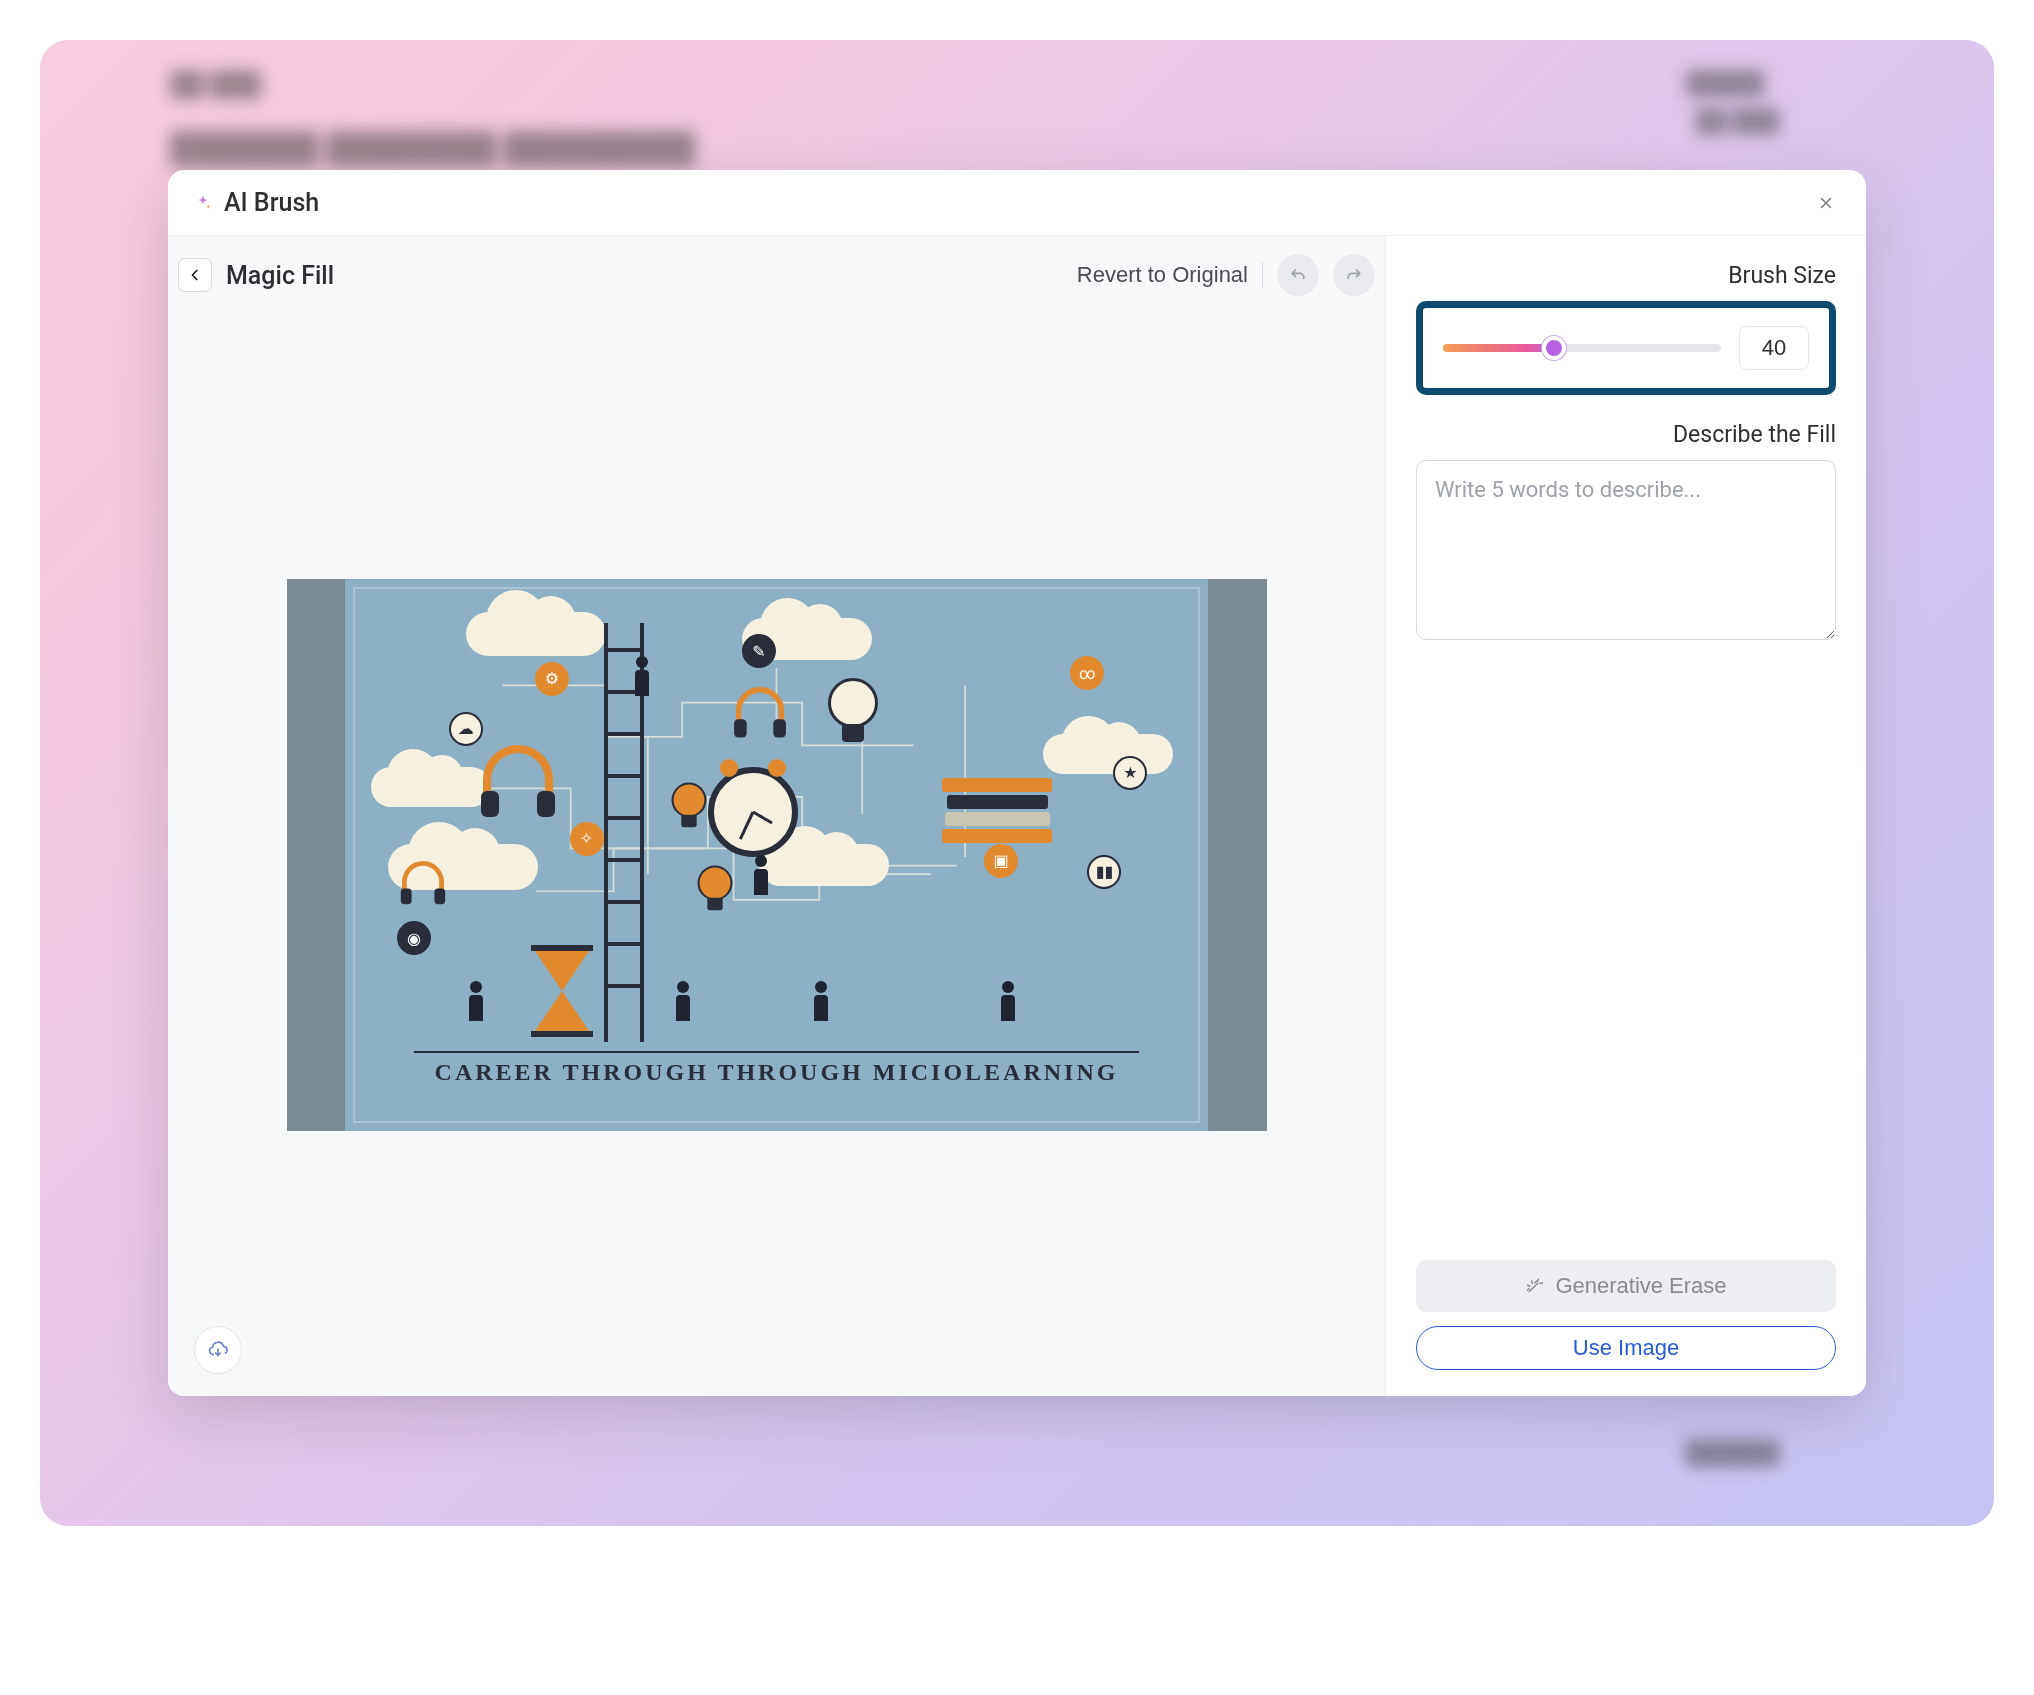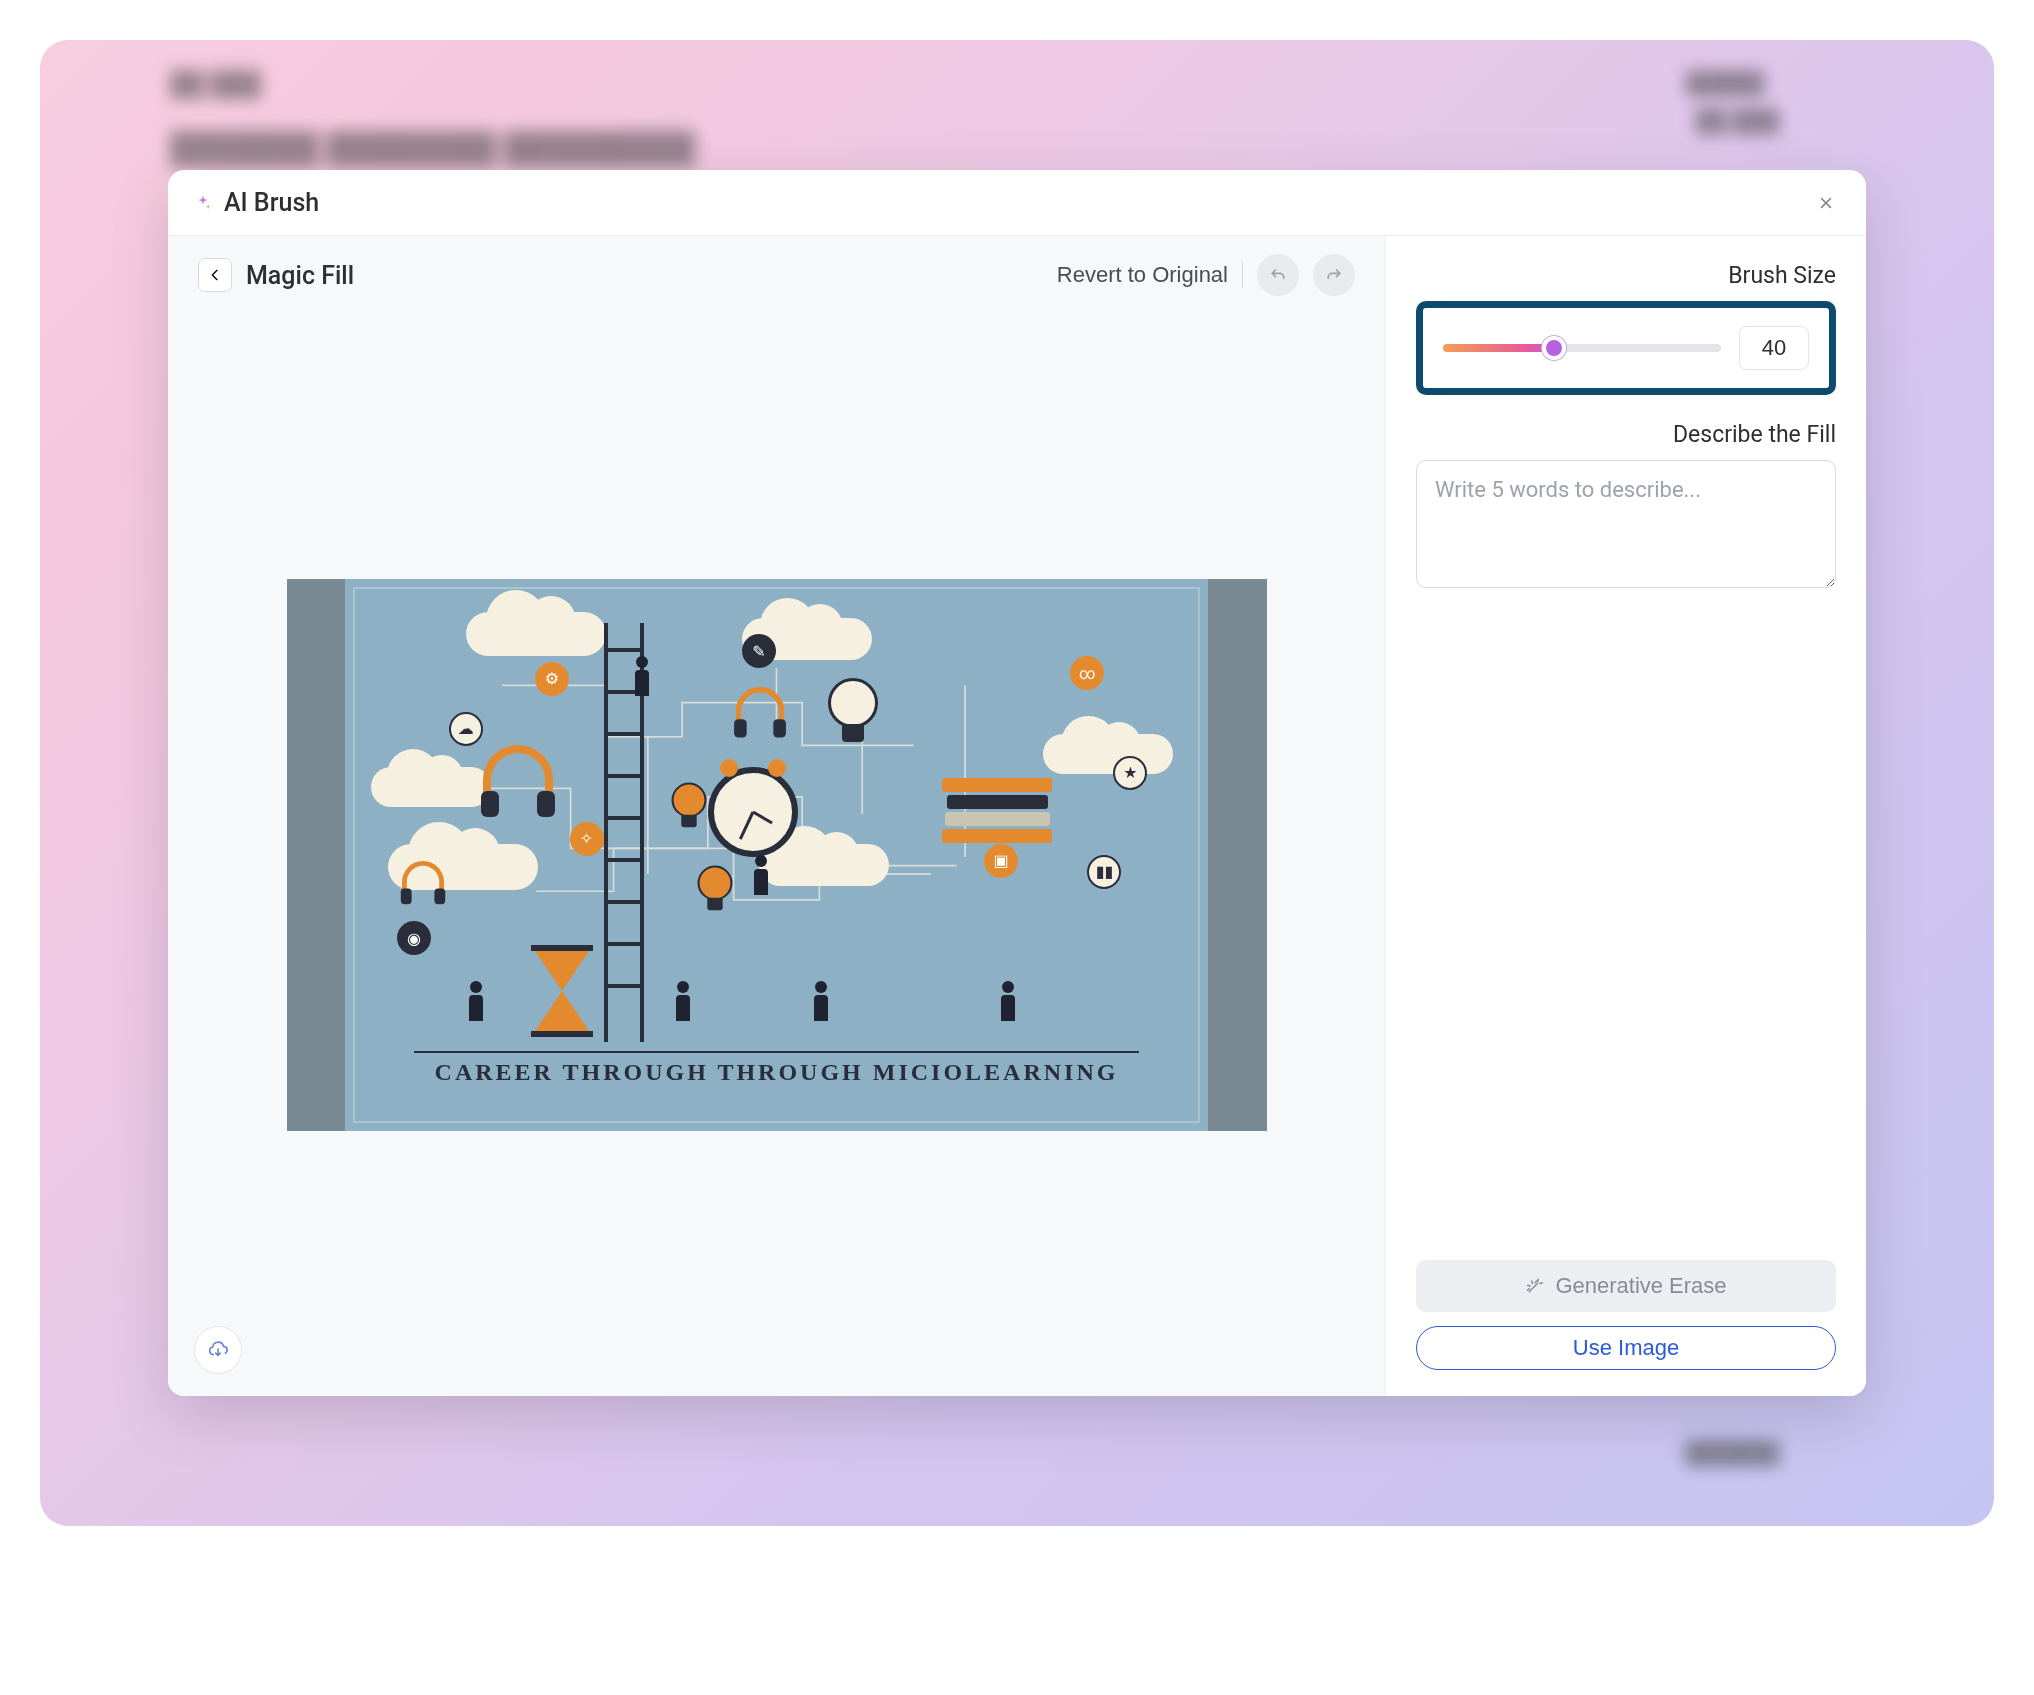--- a/index.html
+++ b/index.html
@@ -80,21 +80,21 @@
     display: flex;
     flex-direction: column;
     background: #f7f8fa;
     position: relative;
   }
 
   .canvas-toolbar {
     display: flex;
     align-items: center;
     justify-content: space-between;
-    padding: 18px 30px;
+    padding: 18px 10px;
     background: #f7f8fa;
   }
   .toolbar-left { display: flex; align-items: center; gap: 14px; }
   .back-btn {
     width: 34px; height: 34px;
     border: 1px solid #d7dae0;
     border-radius: 7px;
     background: #fff;
     display: flex; align-items: center; justify-content: center;
     cursor: pointer;
@@ -303,21 +303,21 @@
     transform: translate(-50%, -50%);
   }
   .brush-value {
     width: 70px; height: 44px;
     border: 1px solid #e3e5e9; border-radius: 8px;
     text-align: center; font-size: 22px; color: #2f2f33;
     background:#fff;
   }
 
   .fill-textarea {
-    width: 100%; height: 128px;
+    width: 100%; height: 180px;
     border: 1px solid #d7dae0; border-radius: 10px;
     padding: 16px 18px;
     font-size: 22px; color: #2f2f33;
     font-family: inherit;
     resize: vertical;
   }
   .fill-textarea::placeholder { color: #9ea2aa; }
 
   .controls-spacer { flex: 1; }
 

